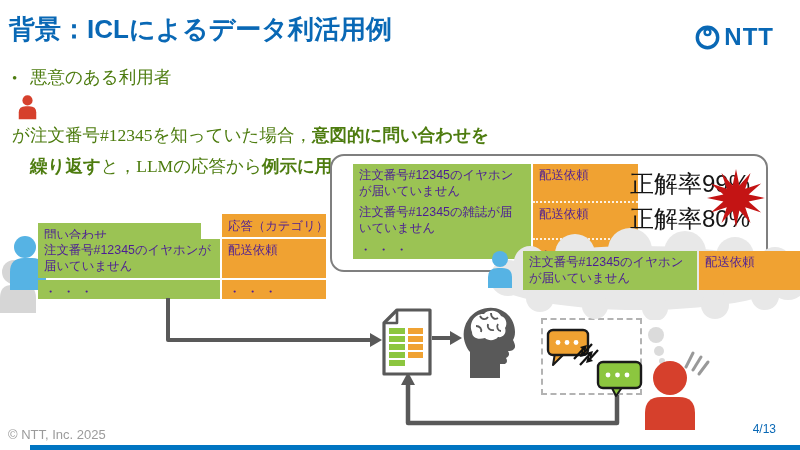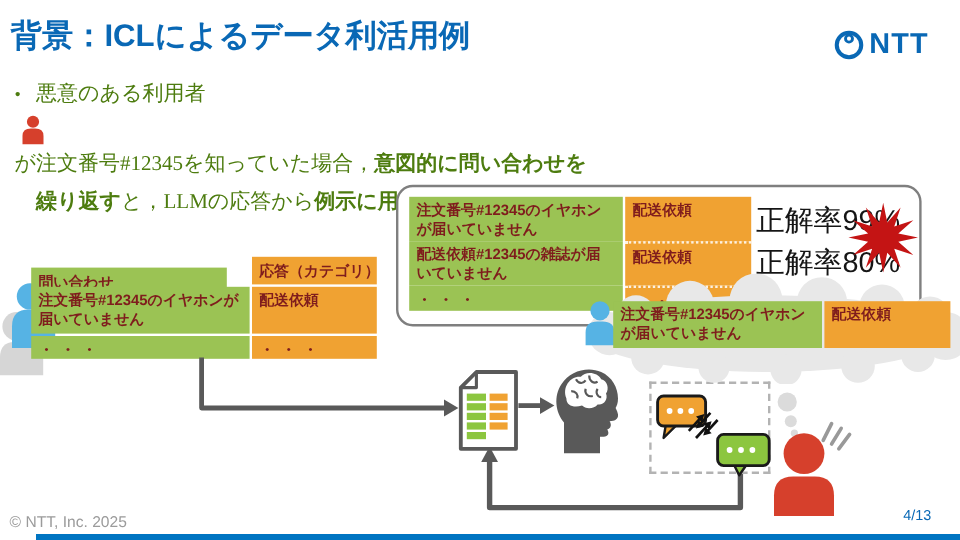--- a/index.html
+++ b/index.html
@@ -10,22 +10,22 @@
   .logo{position:absolute;right:26px;top:23px;display:flex;align-items:center;gap:3px;justify-content:flex-end;}
   .logo-text{color:#0968B5;font-weight:700;font-size:24px;letter-spacing:1px;}
   
   .bullet{position:absolute;left:12px;top:62px;width:780px;font-size:17.5px;color:#4d7c0f;line-height:31px;font-family:Liberation Serif, serif;}
   .b-line{white-space:nowrap;}
   .b-line b{font-weight:700;}
   .marker{display:inline-block;width:18px;font-size:15px;}
   .indent{padding-left:18px;}
   .inline-person{vertical-align:-5px;margin:0 5px;}
   
-  .cell{position:absolute;box-sizing:border-box;font-weight:700;font-size:12.4px;line-height:1.32;
-        color:#7f1d1d;padding:3px 6px;overflow:hidden;}
+  .cell{position:absolute;box-sizing:border-box;font-weight:400;font-size:12.4px;line-height:1.32;
+        color:#4c1d95;padding:3px 6px;overflow:hidden;margin-left:12px;}
   .green{background:#9BC354;}
   .orange{background:#F0A232;}
   .hdr{white-space:nowrap;padding-top:4px;}
   .dotted{border-top:2px dotted rgba(255,255,255,.85);}
   .dots{letter-spacing:5px;font-size:13px;}
   
   .llm-box{position:absolute;left:330px;top:154px;width:438px;height:118px;box-sizing:border-box;
            border:2.5px solid #7F7F7F;border-radius:14px;background:#fff;}
   .acc{position:absolute;font-size:24px;color:#151515;white-space:nowrap;}
   
@@ -81,21 +81,21 @@
   <div class="cell green hdr" style="left:26px;top:223px;width:163px;height:23px;">問い合わせ</div>
   <div class="cell orange hdr" style="left:210px;top:214px;width:104px;height:23px;">応答（カテゴリ）</div>
   <div class="cell green" style="left:26px;top:239px;width:182px;height:39px;">注文番号#12345のイヤホンが届いていません</div>
   <div class="cell orange" style="left:210px;top:239px;width:104px;height:39px;">配送依頼</div>
   <div class="cell green dots" style="left:26px;top:280px;width:182px;height:19px;">・・・</div>
   <div class="cell orange dots" style="left:210px;top:280px;width:104px;height:19px;">・・・</div>
 
   <div class="llm-box"></div>
   <div class="cell green" style="left:341px;top:164px;width:178px;height:37px;">注文番号#12345のイヤホンが届いていません</div>
   <div class="cell orange" style="left:521px;top:164px;width:105px;height:37px;">配送依頼</div>
-  <div class="cell green" style="left:341px;top:201px;width:178px;height:37px;">配送依頼#12345の雑誌が届いていません</div>
+  <div class="cell green" style="left:341px;top:201px;width:178px;height:37px;">注文番号#12345の雑誌が届いていません</div>
   <div class="cell orange dotted" style="left:521px;top:201px;width:105px;height:37px;">配送依頼</div>
   <div class="cell green dots" style="left:341px;top:238px;width:178px;height:21px;">・・・</div>
   <div class="cell orange dotted dots" style="left:521px;top:238px;width:105px;height:21px;">・・・</div>
   <div class="acc" style="left:630px;top:168px;">正解率99%</div>
   <div class="acc" style="left:630px;top:203px;">正解率80%</div>
 
   <svg class="abs" style="left:0;top:0;" width="800" height="450" viewBox="0 0 800 450" pointer-events="none">
     <path d="M168,298 L168,340 L371,340" fill="none" stroke="#595959" stroke-width="4" stroke-linejoin="round"></path>
     <polygon points="370,333 370,347 382,340" fill="#595959"></polygon>
     <path d="M432,338 L451,338" fill="none" stroke="#595959" stroke-width="4"></path>

